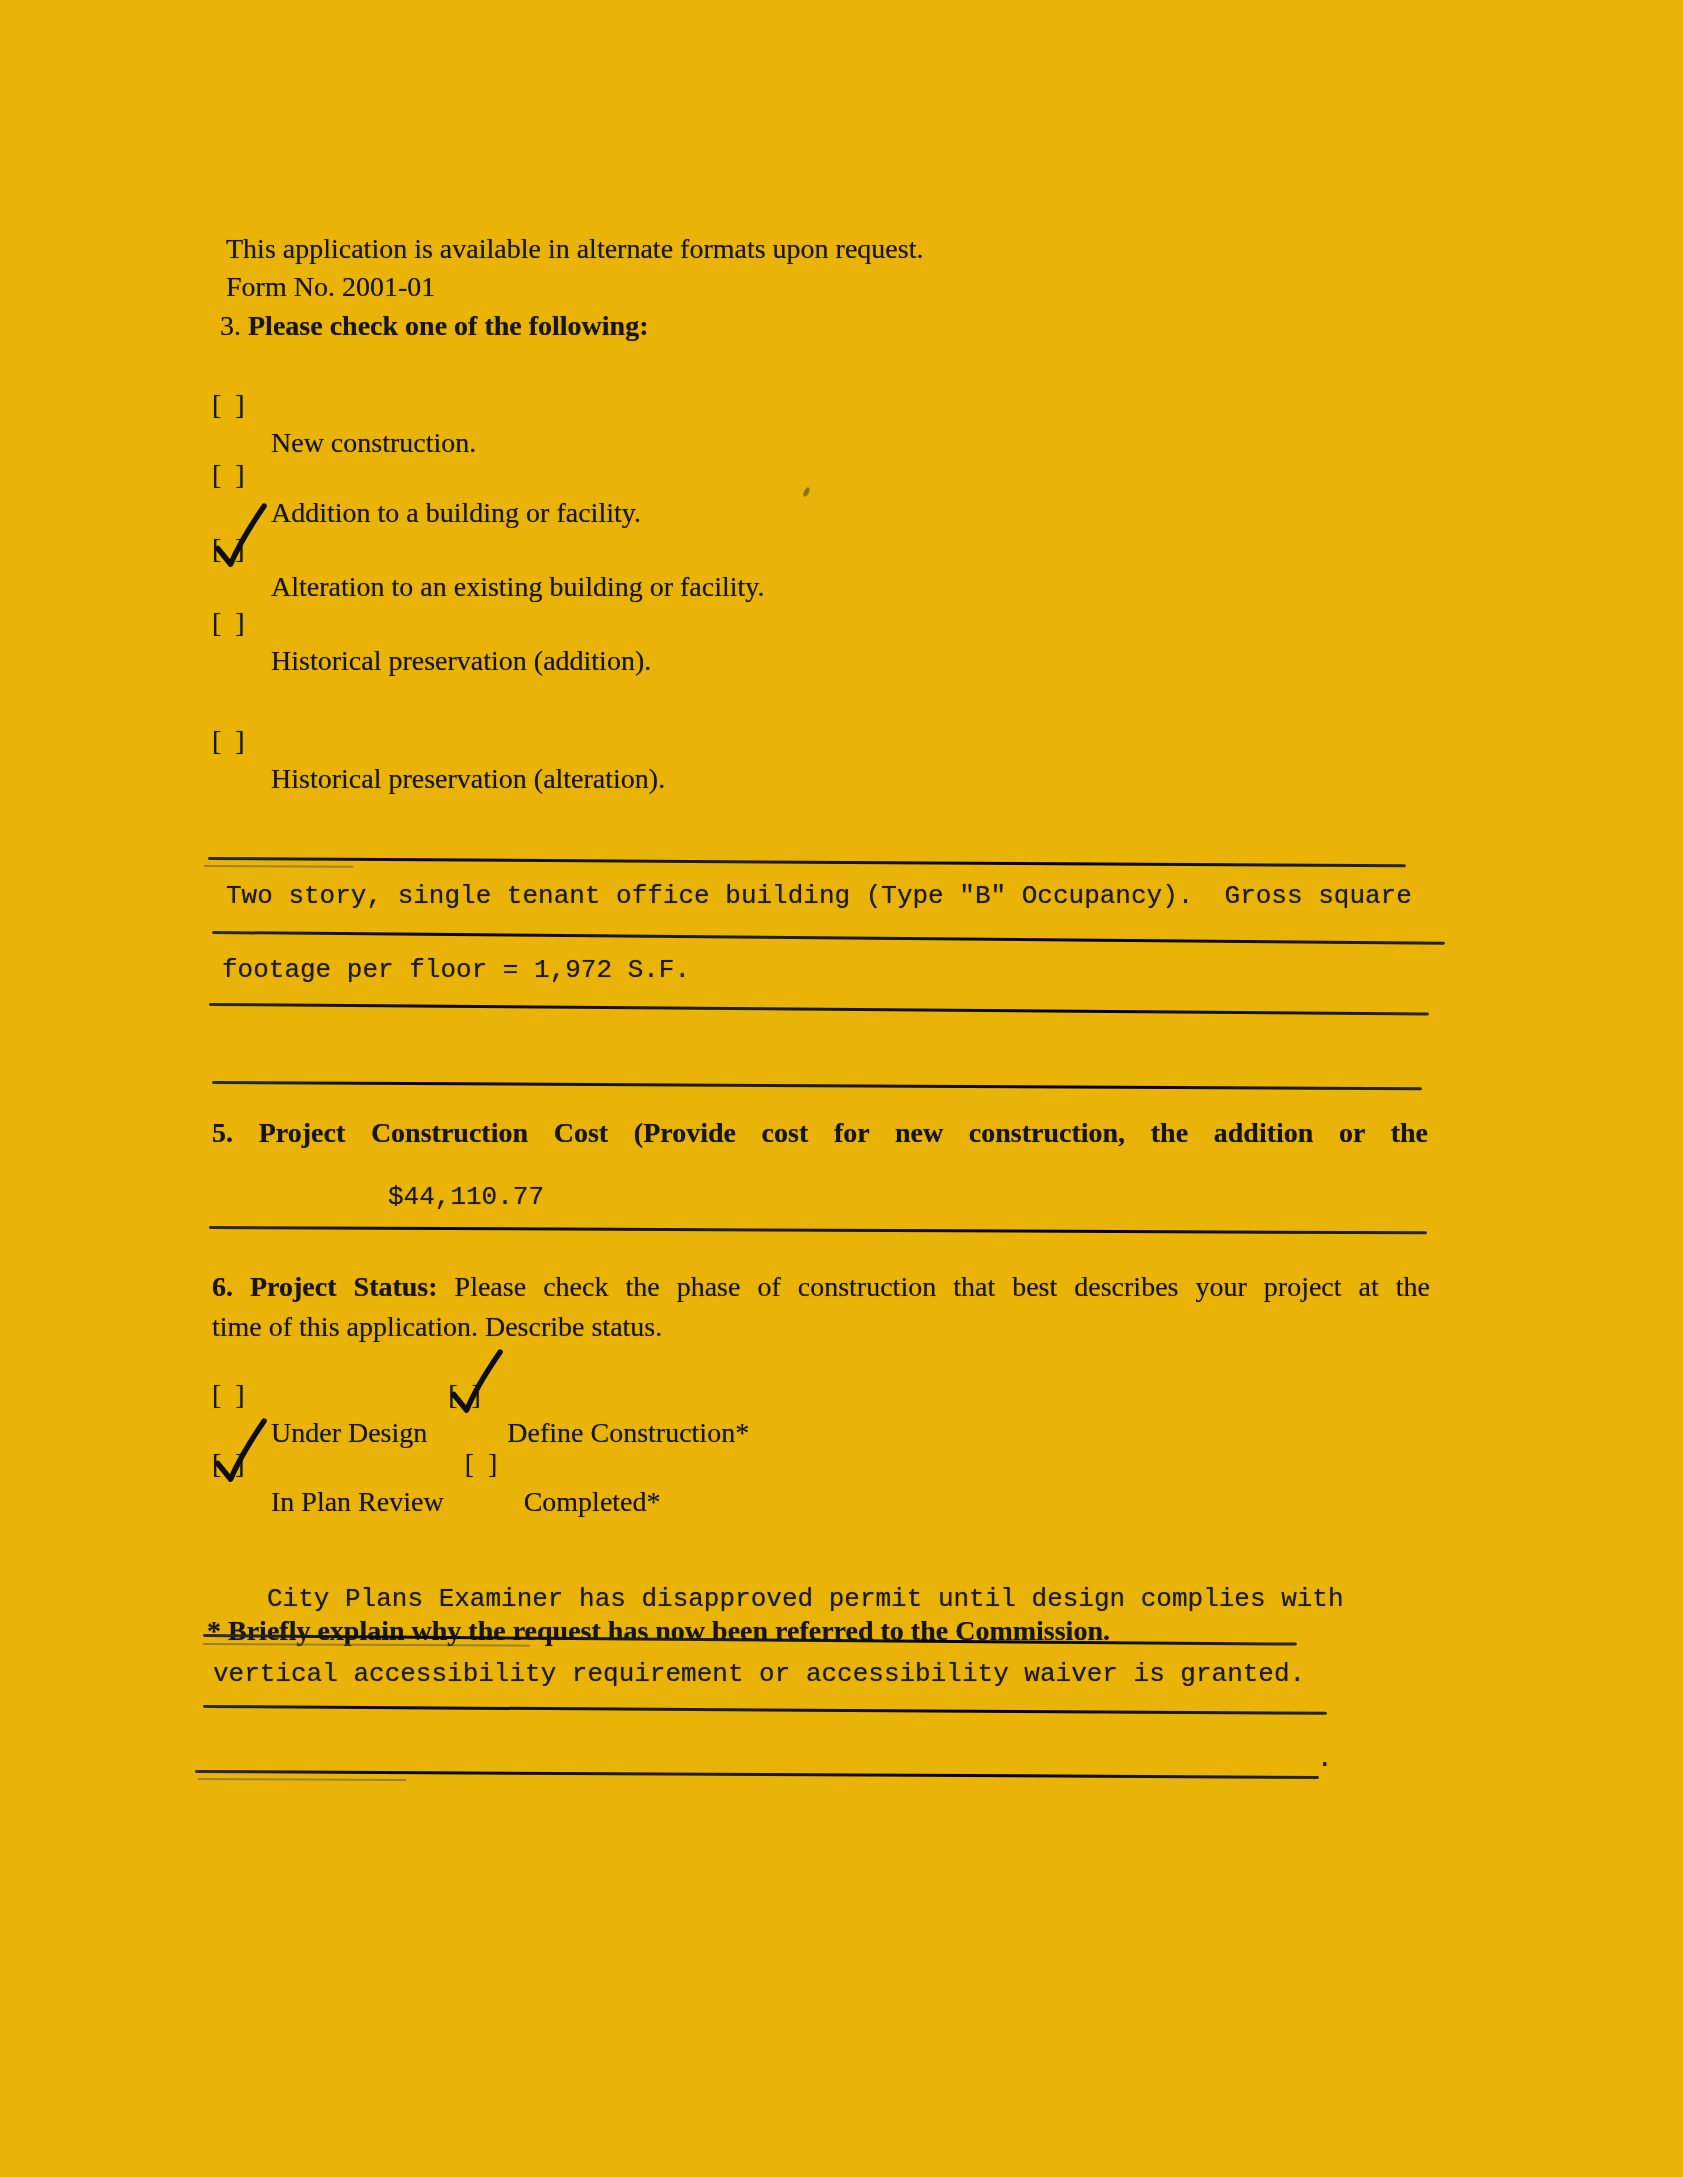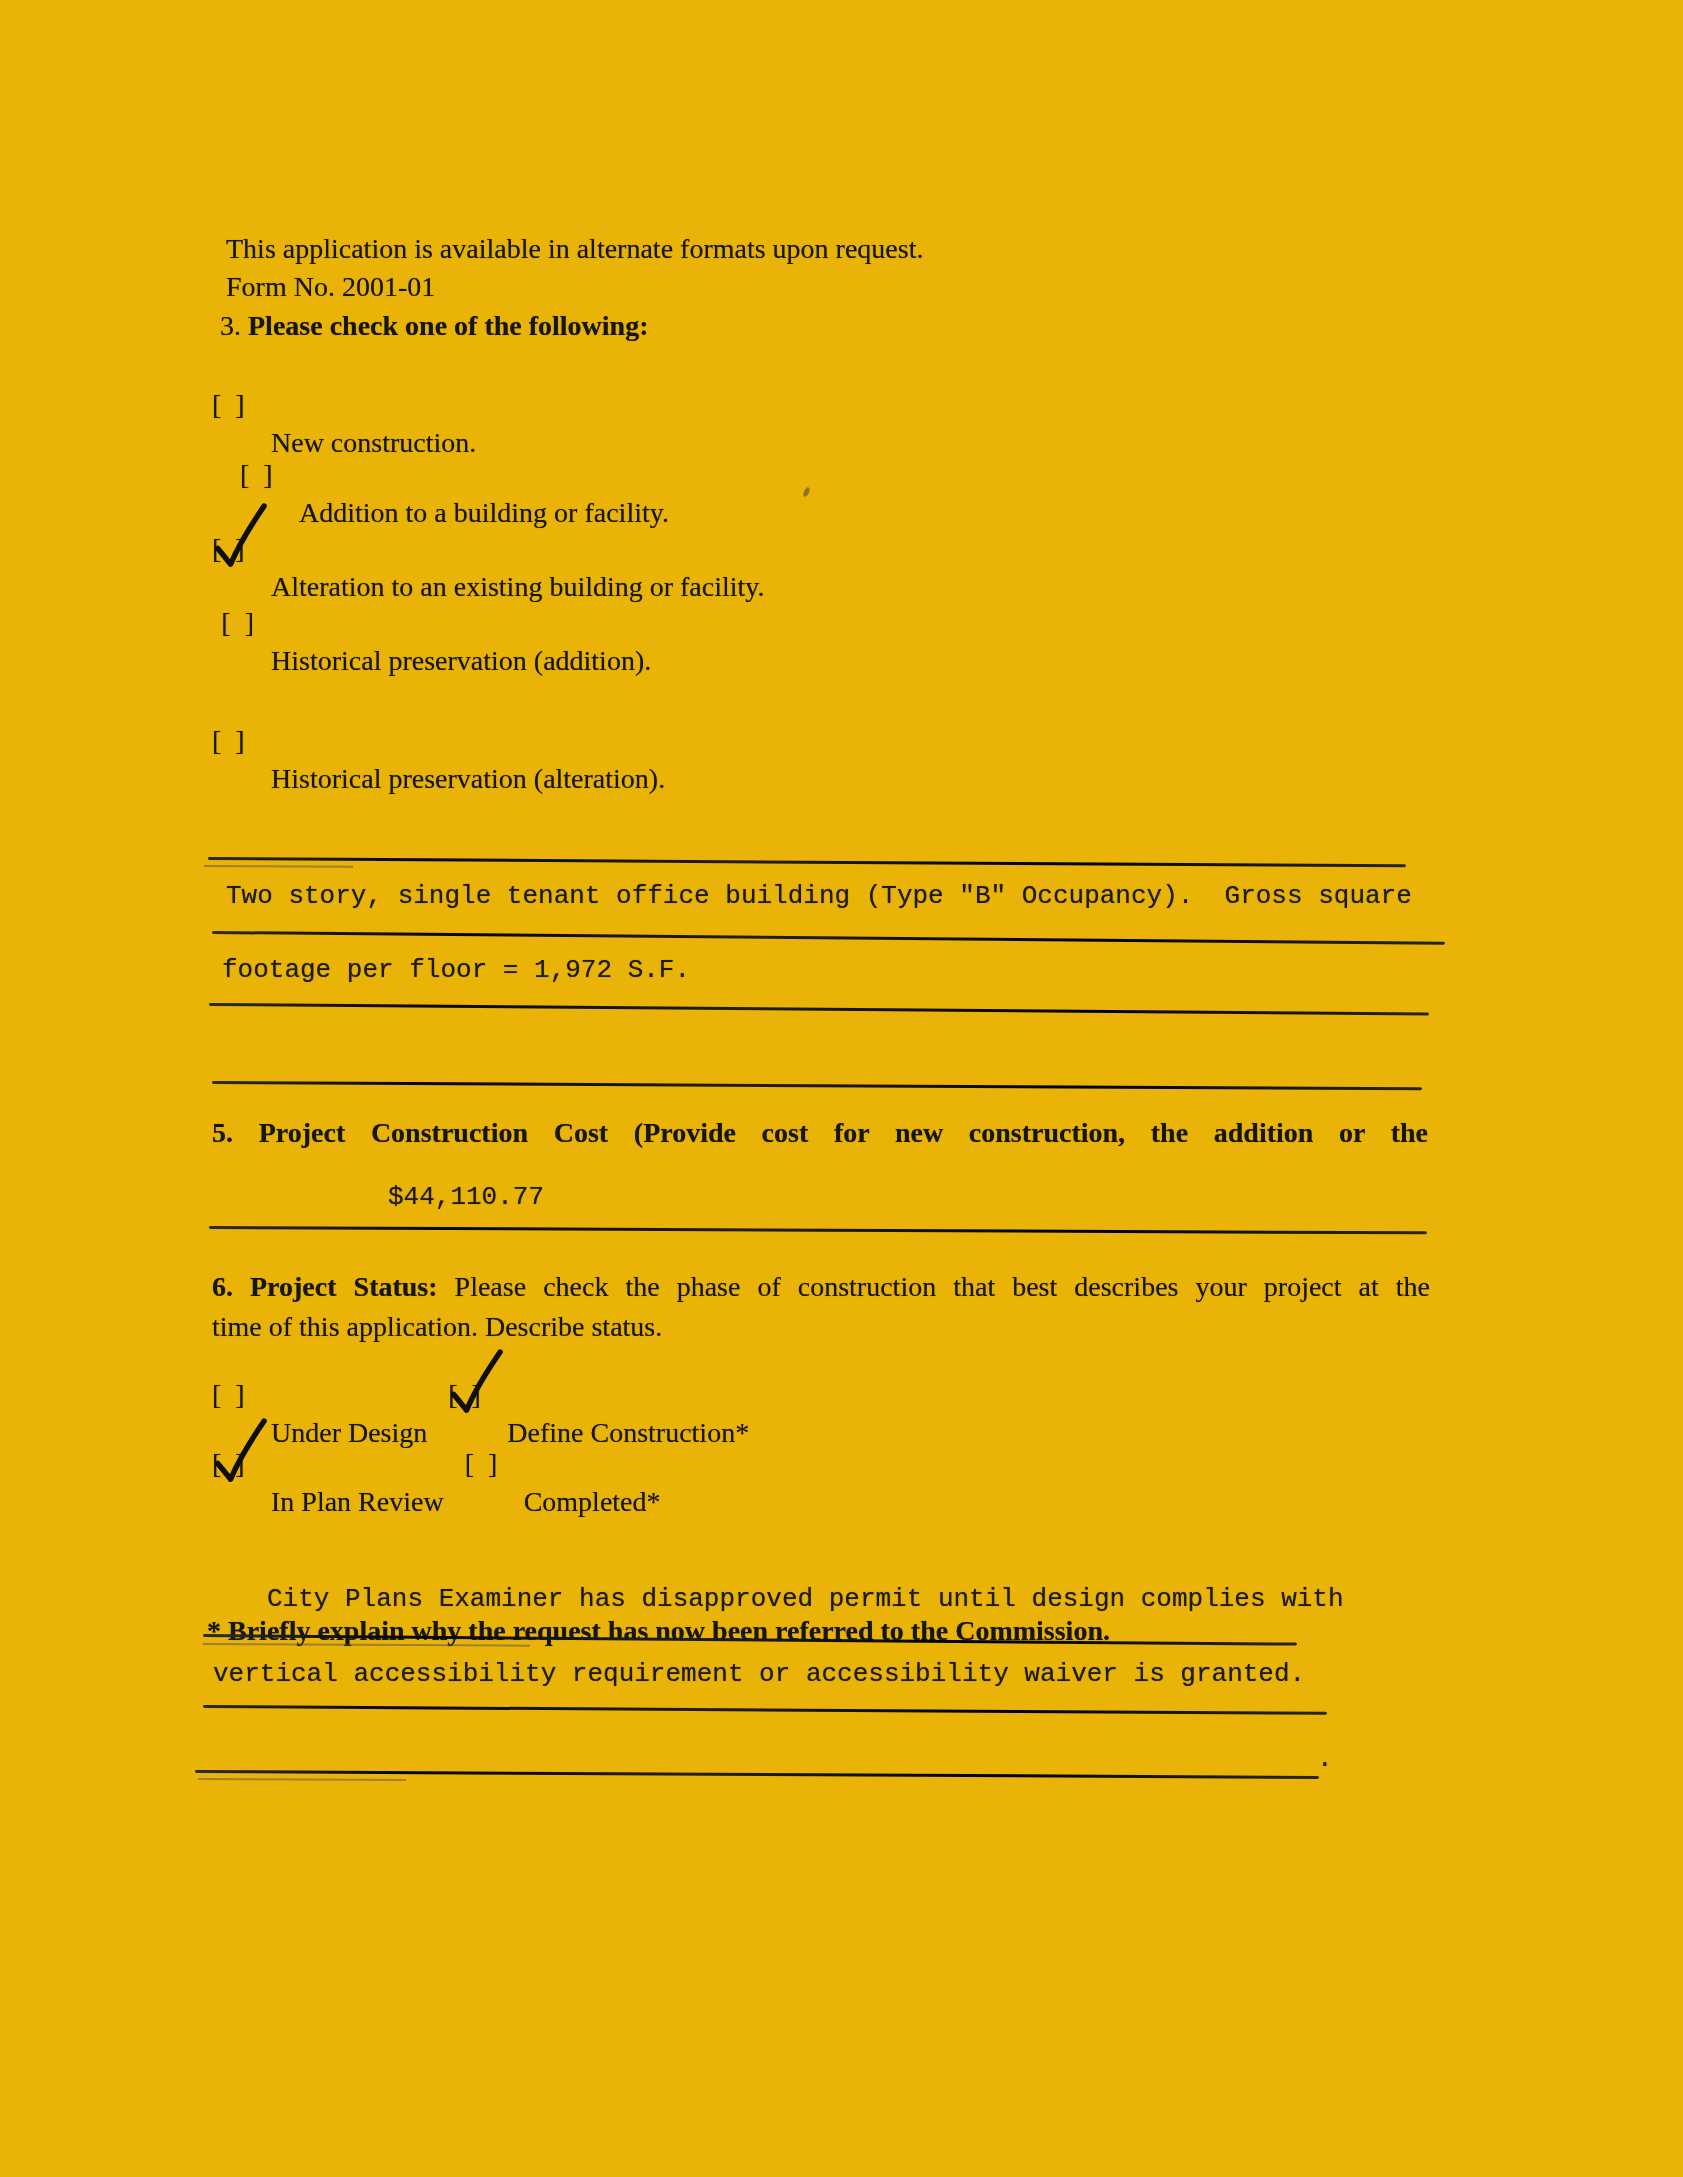--- a/index.html
+++ b/index.html
@@ -42,35 +42,35 @@
     <span>3.</span>
     <span class="b">Please check one of the following:</span>
   </div>
 
   <div class="abs serif" style="left:212px;top:386px;">
     <span class="cb"><span>[  ]</span>
       </span>
     <span class="lbl">New construction.</span>
   </div>
 
-  <div class="abs serif" style="left:212px;top:456px;margin-left:28px;">
+  <div class="abs serif" style="left:212px;top:456px;">
     <span class="cb"><span>[  ]</span>
       </span>
     <span class="lbl">Addition to a building or facility.</span>
   </div>
 
   <div class="abs serif" style="left:212px;top:530px;">
     <span class="cb"><span>[  ]</span>
       <svg viewBox="0 0 70 80">
           <path d="M15,46 Q20,52 28,62 Q38,38 62,3"></path>
         </svg></span>
     <span class="lbl">Alteration to an existing building or facility.</span>
   </div>
 
-  <div class="abs serif" style="left:212px;top:604px;text-align:right;">
+  <div class="abs serif" style="left:212px;top:604px;">
     <span class="cb"><span>[  ]</span>
       </span>
     <span class="lbl">Historical preservation (addition).</span>
   </div>
 
   <div class="abs serif" style="left:212px;top:676px;margin-top:46px;">
     <span class="cb"><span>[  ]</span>
       </span>
     <span class="lbl">Historical preservation (alteration).</span>
   </div>

